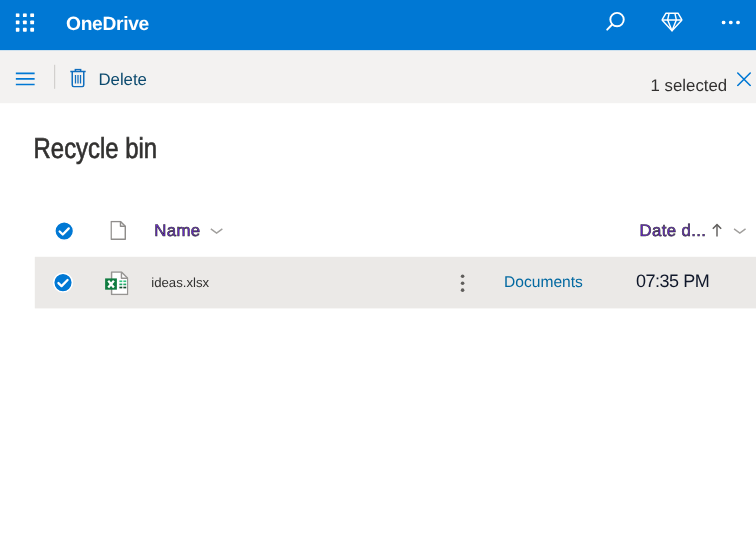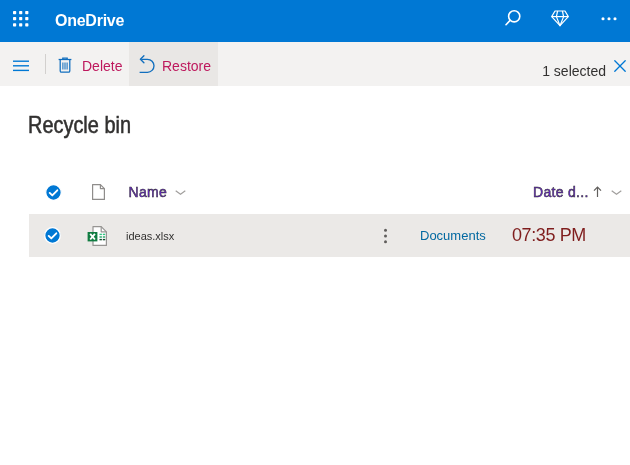--- a/index.html
+++ b/index.html
@@ -11,21 +11,21 @@
   .suitebar { position:absolute; left:0; top:0; width:630px; height:42px; background:#0078d4; }
   .waffle-btn { position:absolute; left:13px; top:11px; width:16px; height:16px; cursor:pointer; }
   .brand { position:absolute; left:55px; top:13px; font-size:16px; font-weight:700; color:#fff; letter-spacing:-0.25px; line-height:16px; }
   .sb-icon { position:absolute; cursor:pointer; }
 
   
   .commandbar { position:absolute; left:0; top:42px; width:630px; height:44px; background:#f3f2f1; }
   .hamburger-btn { position:absolute; left:13px; top:15.5px; width:16px; height:16px; cursor:pointer; }
   .cb-divider { position:absolute; left:45px; top:12px; width:1px; height:20px; background:#d2d0ce; }
   .cb-btn { position:absolute; top:0; height:44px; display:flex; align-items:center; cursor:pointer; }
-  .cb-btn .lbl { font-size:14px; color:#be185d; }
+  .cb-btn .lbl { font-size:14px; color:#0c4a6e; }
   .btn-delete { left:52px; width:77px; }
   .btn-delete svg { position:absolute; left:6px; top:15px; }
   .btn-delete .lbl { position:absolute; left:30px; top:calc(50% + 1.5px); transform:translateY(-50%); }
   .btn-restore { left:129px; width:89px; background:#e9e7e5; }
   .btn-restore svg { position:absolute; left:10px; top:12.5px; }
   .btn-restore .lbl { position:absolute; left:33px; top:calc(50% + 1.5px); transform:translateY(-50%); }
   .sel-status { position:absolute; top:0; height:44px; right:24px; display:flex; align-items:center; padding-top:14px; font-size:14px; color:#323130; }
   .close-btn { position:absolute; left:614px; top:17.5px; width:12px; height:12px; cursor:pointer; }
 
   
@@ -41,21 +41,21 @@
   .col-orig { left:393.5px; }
   .col-date { left:504px; gap:0; } .col-date svg[data-name="sort-ascending-icon"] { margin-left:4px; } .col-date svg[data-name="chevron-down-icon"] { margin-left:9px; }
 
   
   .row { position:absolute; left:29px; top:214px; width:601px; height:43px; background:#ebe9e7; cursor:pointer; }
   .row-check { position:absolute; left:14.5px; top:13px; width:17px; height:17px; cursor:pointer; }
   .row-xlsx { position:absolute; left:57.5px; top:12px; width:20px; height:20px; }
   .row-name { position:absolute; left:97px; top:50%; transform:translateY(-50%); font-size:11px; color:#323130; }
   .row-more { position:absolute; left:354px; top:14px; width:5px; height:16px; cursor:pointer; }
   .row-orig { position:absolute; left:391px; top:calc(50% - 1px); transform:translateY(-50%); font-size:13px; color:#0369a1; }
-  .row-date { position:absolute; left:483px; top:calc(50% - 1px); transform:translateY(-50%); font-size:18px; letter-spacing:-0.4px; color:#7f1d1d; }
+  .row-date { position:absolute; left:501px; top:calc(50% - 1px); transform:translateY(-50%); font-size:15px; letter-spacing:-0.4px; color:#0f172a; }
 </style>
 </head>
 <body>
 
 <div id="app" data-name="onedrive-app">
 
   <div class="suitebar" data-name="suite-bar">
     <svg class="waffle-btn" data-name="app-launcher-icon" viewBox="0 0 16 16">
       <g fill="#fff">
         <rect x="0" y="0" width="3.2" height="3.2" rx="0.7"></rect>
@@ -109,29 +109,20 @@
           <g stroke-width="1.05">
           <line x1="4.9" y1="5.4" x2="4.9" y2="12.6"></line>
           <line x1="7" y1="5.4" x2="7" y2="12.6"></line>
           <line x1="9.1" y1="5.4" x2="9.1" y2="12.6"></line>
           </g>
         </g>
       </svg>
       <span class="lbl" data-name="delete-button-label">Delete</span>
     </div>
 
-    <div class="cb-btn btn-restore" data-name="restore-button">
-      <svg width="16" height="19" viewBox="0 0 16 19" data-name="undo-icon">
-        <g fill="none" stroke="#106ebe" stroke-width="1.35">
-          <path d="M4.9 0.8 L1.4 4.3 L4.9 7.8" stroke-linecap="round" stroke-linejoin="round"></path>
-          <path d="M2.2 4.3 H8.5 A6.5 6.5 0 0 1 8.5 17.3 H0.6"></path>
-        </g>
-      </svg>
-      <span class="lbl" data-name="restore-button-label">Restore</span>
-    </div>
 
     <div class="sel-status" data-name="selection-status">1 selected</div>
     <svg class="close-btn" viewBox="0 0 12 12" data-name="clear-selection-icon">
       <g stroke="#0078d4" stroke-width="1.3" stroke-linecap="round">
         <line x1="0.8" y1="0.8" x2="11.2" y2="11.2"></line>
           <line x1="11.2" y1="0.8" x2="0.8" y2="11.2"></line>
       </g>
     </svg>
   </div>
 

